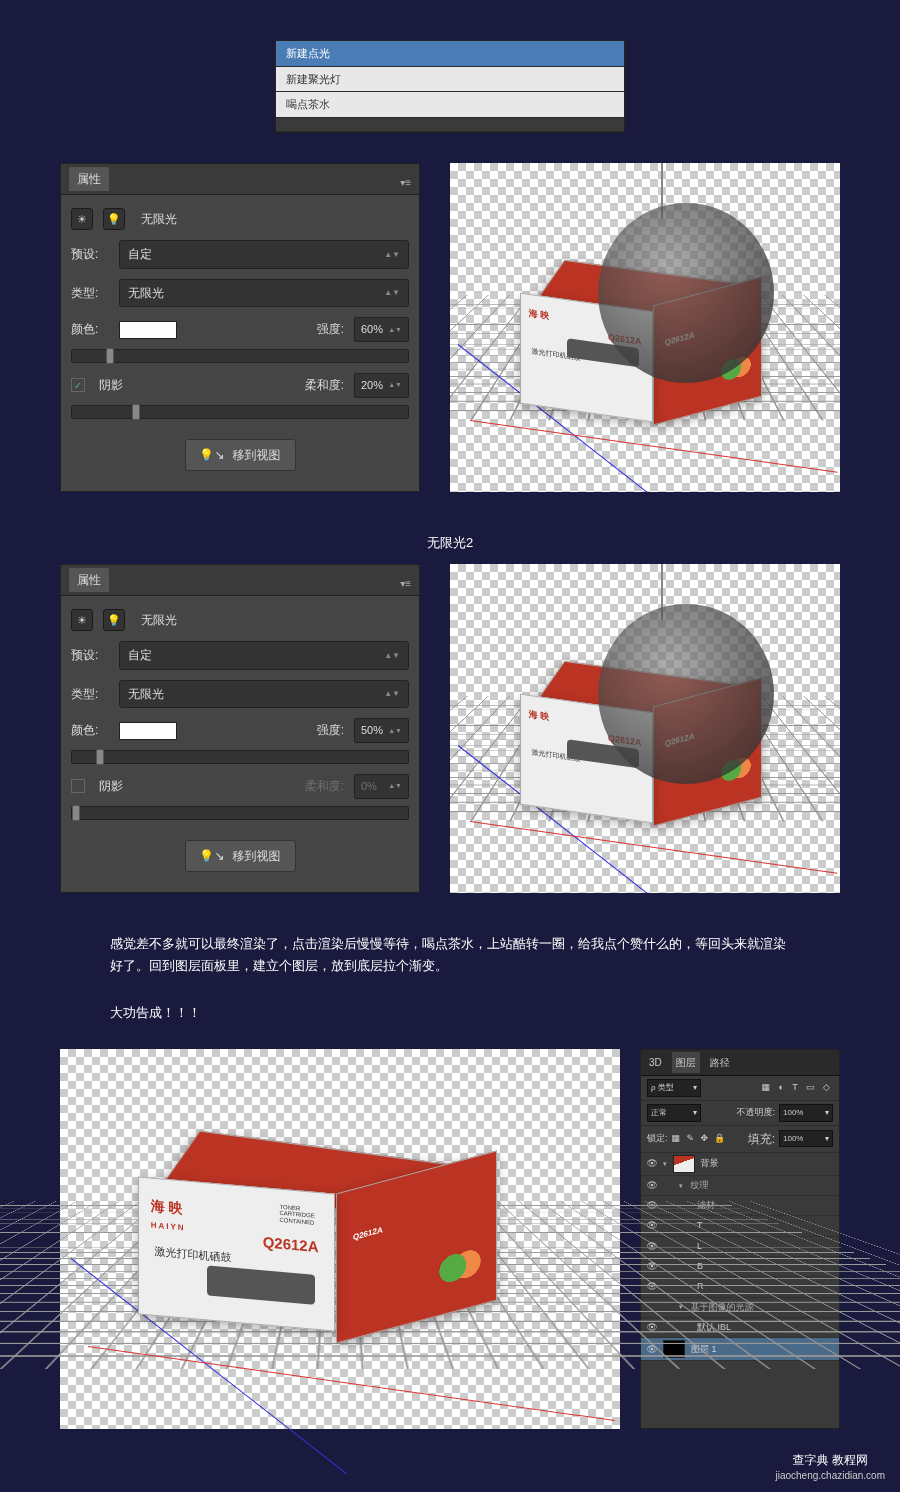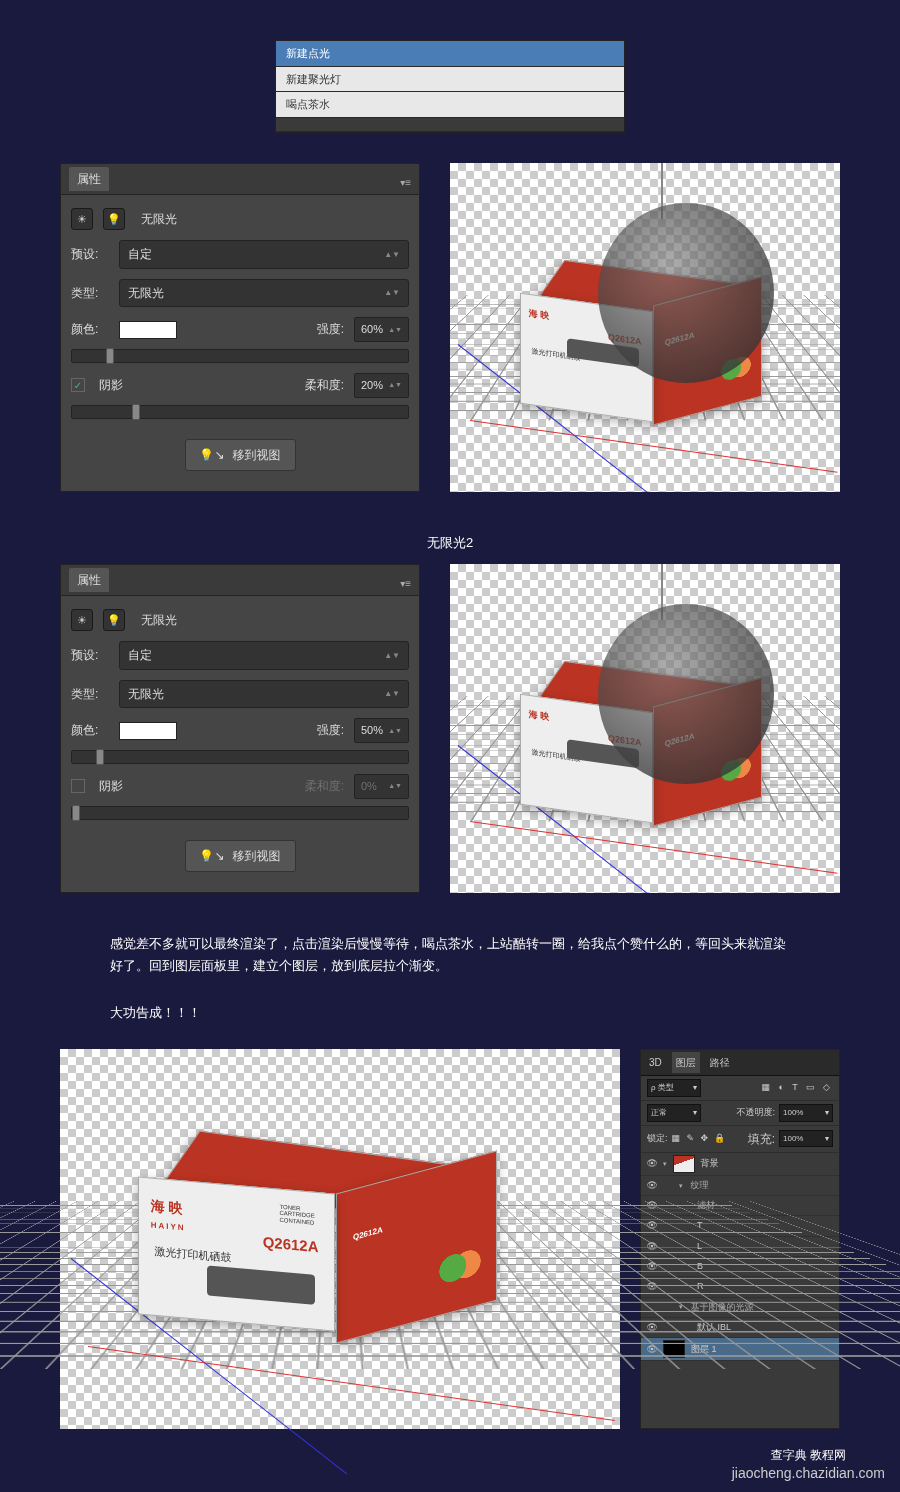--- a/index.html
+++ b/index.html
@@ -62,21 +62,21 @@
 .leye{width:14px;text-align:center;font-size:9px}
 .lsp{width:12px}
 .lthumb{width:22px;height:18px;background:#555;border:1px solid #222}
 .lthumb.scene{background:linear-gradient(160deg,#b32 40%,#eee 40%)}
 .lthumb.black{background:#000}
 .lname{flex:1;font-size:9px;padding-left:2px}
 .lital{color:#aaa}
 .lhi{background:#4a6a8a}
 .tri{font-size:7px;color:#aaa;margin-right:2px}
 .watermark{position:absolute;right:15px;bottom:10px;color:#fff;font-size:12px;line-height:1.3;text-align:center}
-.watermark .dom{font-size:14px;color:#ccc}
+.watermark .dom{font-size:10px;color:#ccc}
 .dim{color:#707070}
 .big .box3d{left:14%;top:28%;width:64%;height:52%}
 .big .bfront{transform:skewY(5deg)}
 .big .brand{font-size:14px;top:12%}
 .big .q26{font-size:15px;top:30%}
 .big .prodtxt{position:absolute;left:8%;top:46%;color:#333;font-size:11px}
 .prodtxt{position:absolute;left:8%;top:46%;color:#333;font-size:7px}
 </style>
 </head>
 <body>

